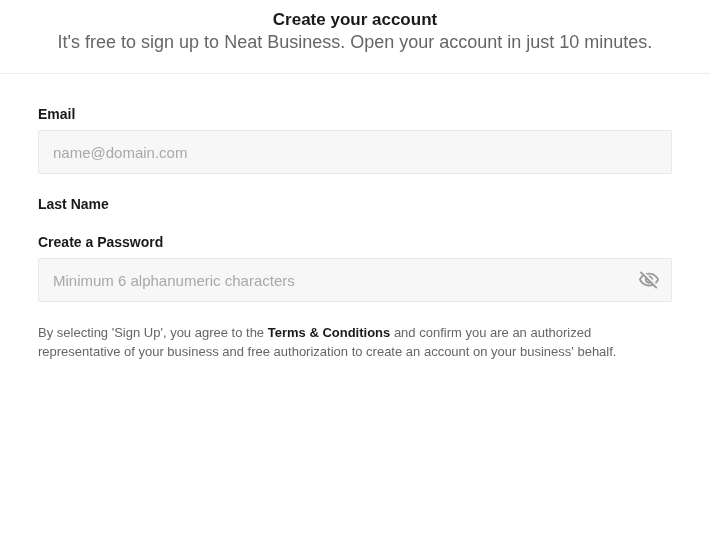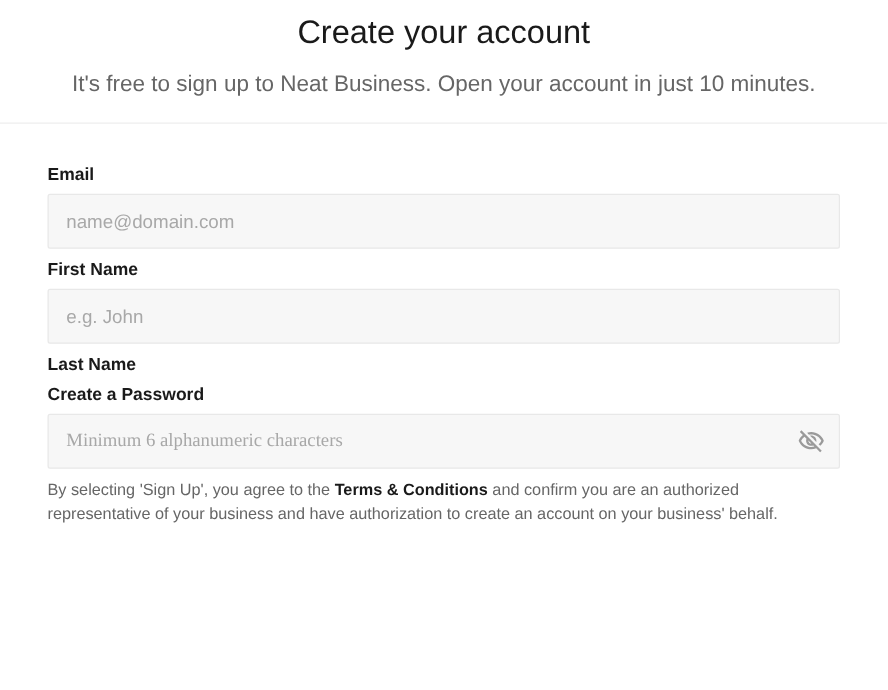--- a/index.html
+++ b/index.html
@@ -9,35 +9,35 @@
       width: 710px;
       height: 552px;
       overflow: hidden;
     }
     .header {
       text-align: center;
       padding: 10px 30px 20px;
       border-bottom: 1px solid #eeeeee;
     }
     .title {
-      font-size: 26px;
-      font-weight: 400;
+      font-size: 17px;
+      font-weight: 700;
       color: #1a1a1a;
-      margin-bottom: 16px;
+      margin-bottom: 2px;
     }
     .subtitle {
       font-size: 18px;
       color: #666666;
       font-weight: 400;
     }
     .form {
       padding: 32px 38px 0;
     }
     .field {
-      margin-bottom: 8px;
+      margin-bottom: 22px;
     }
     .label {
       display: block;
       font-size: 14px;
       font-weight: 600;
       color: #1a1a1a;
       margin-bottom: 8px;
     }
     .input-wrap {
       position: relative;
@@ -51,21 +51,20 @@
       padding: 0 14px;
       font-size: 15px;
       color: #701a75;
       outline: none;
     }
     .input::placeholder {
       color: #a8a8a8;
     }
     .input.with-icon {
       padding-right: 20px;
-      font-family: Liberation Serif, serif;
     }
     .eye-icon {
       position: absolute;
       right: 12px;
       top: 50%;
       transform: translateY(-50%);
       width: 22px;
       height: 22px;
       color: #9a9a9a;
       cursor: pointer;
@@ -93,40 +92,34 @@
 
 <div class="form">
 
   <div class="field">
     <label class="label">Email</label>
     <div class="input-wrap">
       <input type="text" class="input" placeholder="name@domain.com" style="">
     </div>
   </div>
 
-  <div class="field">
-    <label class="label">First Name</label>
-    <div class="input-wrap">
-      <input type="text" class="input" placeholder="e.g. John" style="">
-    </div>
-  </div>
 
   <div class="field">
     <label class="label">Last Name</label>
   </div>
 
   <div class="field">
     <label class="label">Create a Password</label>
     <div class="input-wrap">
       <input type="password" class="input with-icon" placeholder="Minimum 6 alphanumeric characters" style="">
       <span class="eye-icon">
         <svg viewBox="0 0 24 24" fill="currentColor">
           <path d="M12 6c3.79 0 7.17 2.13 8.82 5.5-.59 1.22-1.42 2.27-2.41 3.12l1.41 1.41c1.39-1.23 2.49-2.77 3.18-4.53C21.27 7.11 17 4 12 4c-1.27 0-2.49.2-3.64.57l1.65 1.65C10.66 6.09 11.32 6 12 6zm-1.07 1.14L13 9.21c.57.25 1.03.71 1.28 1.28l2.07 2.07c.08-.34.14-.7.14-1.07C16.5 9.01 14.48 7 12 7c-.37 0-.72.05-1.07.14zM2.01 3.87l2.68 2.68C3.06 7.83 1.77 9.53 1 11.5 2.73 15.89 7 19 12 19c1.52 0 2.98-.29 4.32-.82l3.42 3.42 1.41-1.41L3.42 2.45 2.01 3.87zm7.5 7.5l2.61 2.61c-.04.01-.08.02-.12.02-1.38 0-2.5-1.12-2.5-2.5 0-.05.01-.08.01-.13zm-3.4-3.4l1.75 1.75c-.23.55-.36 1.15-.36 1.78 0 2.48 2.02 4.5 4.5 4.5.63 0 1.23-.13 1.77-.36l.98.98c-.88.24-1.8.38-2.75.38-3.79 0-7.17-2.13-8.82-5.5.7-1.43 1.72-2.61 2.93-3.53z"></path>
         </svg>
       </span>
     </div>
   </div>
 
   <p class="disclaimer">
-    <span>By selecting 'Sign Up', you agree to the </span><a href="#" class="terms">Terms &amp; Conditions</a><span> and confirm you are an authorized representative of your business and have authorization to create an account on your business' behalf.</span>
+    <span>By selecting 'Sign Up', you agree to the </span><a href="#" class="terms">Terms &amp; Conditions</a><span> and confirm you are an authorized representative of your business and free authorization to create an account on your business' behalf.</span>
   </p>
 
 </div>
 
 </body></html>

